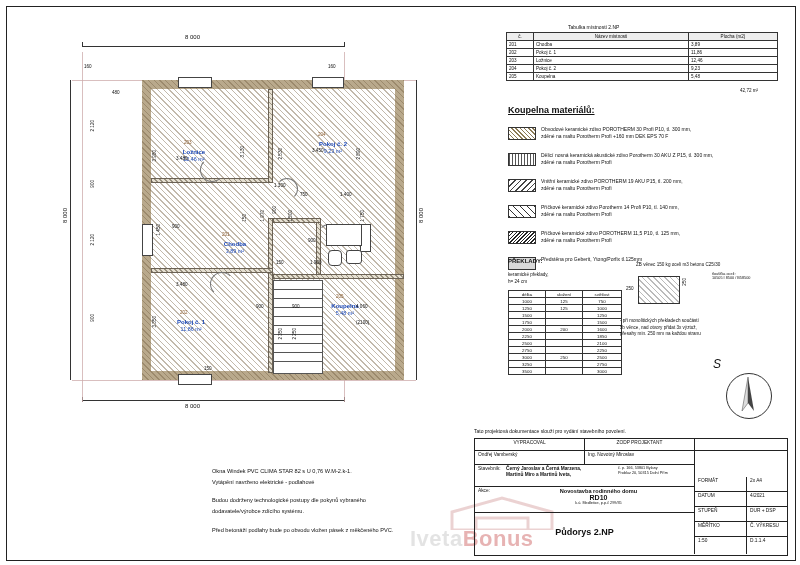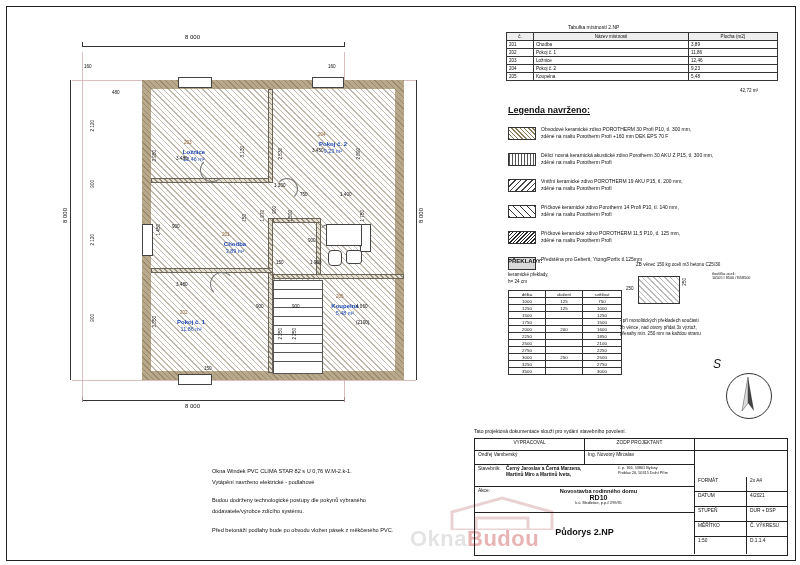--- a/index.html
+++ b/index.html
@@ -275,21 +275,21 @@
   </tr>
   <tr>
     <td>205</td>
     <td>Koupelna</td>
     <td>5,48</td>
   </tr>
 </tbody>
   </table>
 <div class="dim" style="left:740px;top:88px;">42,72 m²</div>
 
-<div class="legend-title">Legenda navrženo:</div>
+<div class="legend-title">Koupelna materiálů:</div>
 
 <div class="leg-row" style="top:126px;">
   <span class="sw a"></span>
   <span class="leg-txt" style="white-space:pre-line;">Obvodové keramické zdivo POROTHERM 30 Profi P10, tl. 300 mm,
 zděné na maltu Porotherm Profi +160 mm DEK EPS 70 F</span>
 </div>
 <div class="leg-row" style="top:152px;">
   <span class="sw b"></span>
   <span class="leg-txt" style="white-space:pre-line;">Dělicí nosná keramická akustické zdivo Porotherm 30 AKU Z P15, tl. 300 mm,
 zděné na maltu Porotherm Profi</span>
@@ -411,21 +411,21 @@
   <div style="height:8px;"></div>
   <div>Před betonáží podlahy bude po obvodu vložen pásek z měkčeného PVC.</div>
 </div>
 
 <div class="wm">
   <svg class="house" viewBox="0 0 120 34">
     <path d="M10 34 L10 16 L60 2 L110 16 L110 34 Z" fill="none" stroke="#d9a7a7" stroke-width="3"></path>
     <path d="M34 34 L34 22 L86 22 L86 34" fill="none" stroke="#d9a7a7" stroke-width="3"></path>
   </svg>
   <div class="txt">
-    <span>Okna</span><span class="r">Budou</span>
+    <span>Iveta</span><span class="r">Bonus</span>
   </div>
 </div>
 
 <div style="position:absolute;left:474px;top:428px;font-size:5px;">Tato projektová dokumentace slouží pro vydání stavebního povolení.</div>
 
 <div class="tb">
 
   <div class="cell" style="left:0;top:0;width:110px;height:12px;text-align:center;">VYPRACOVAL</div>
   <div class="cell" style="left:110px;top:0;width:110px;height:12px;text-align:center;">ZODP PROJEKTANT</div>
   <div class="cell nb" style="left:220px;top:0;width:92px;height:12px;"></div>

